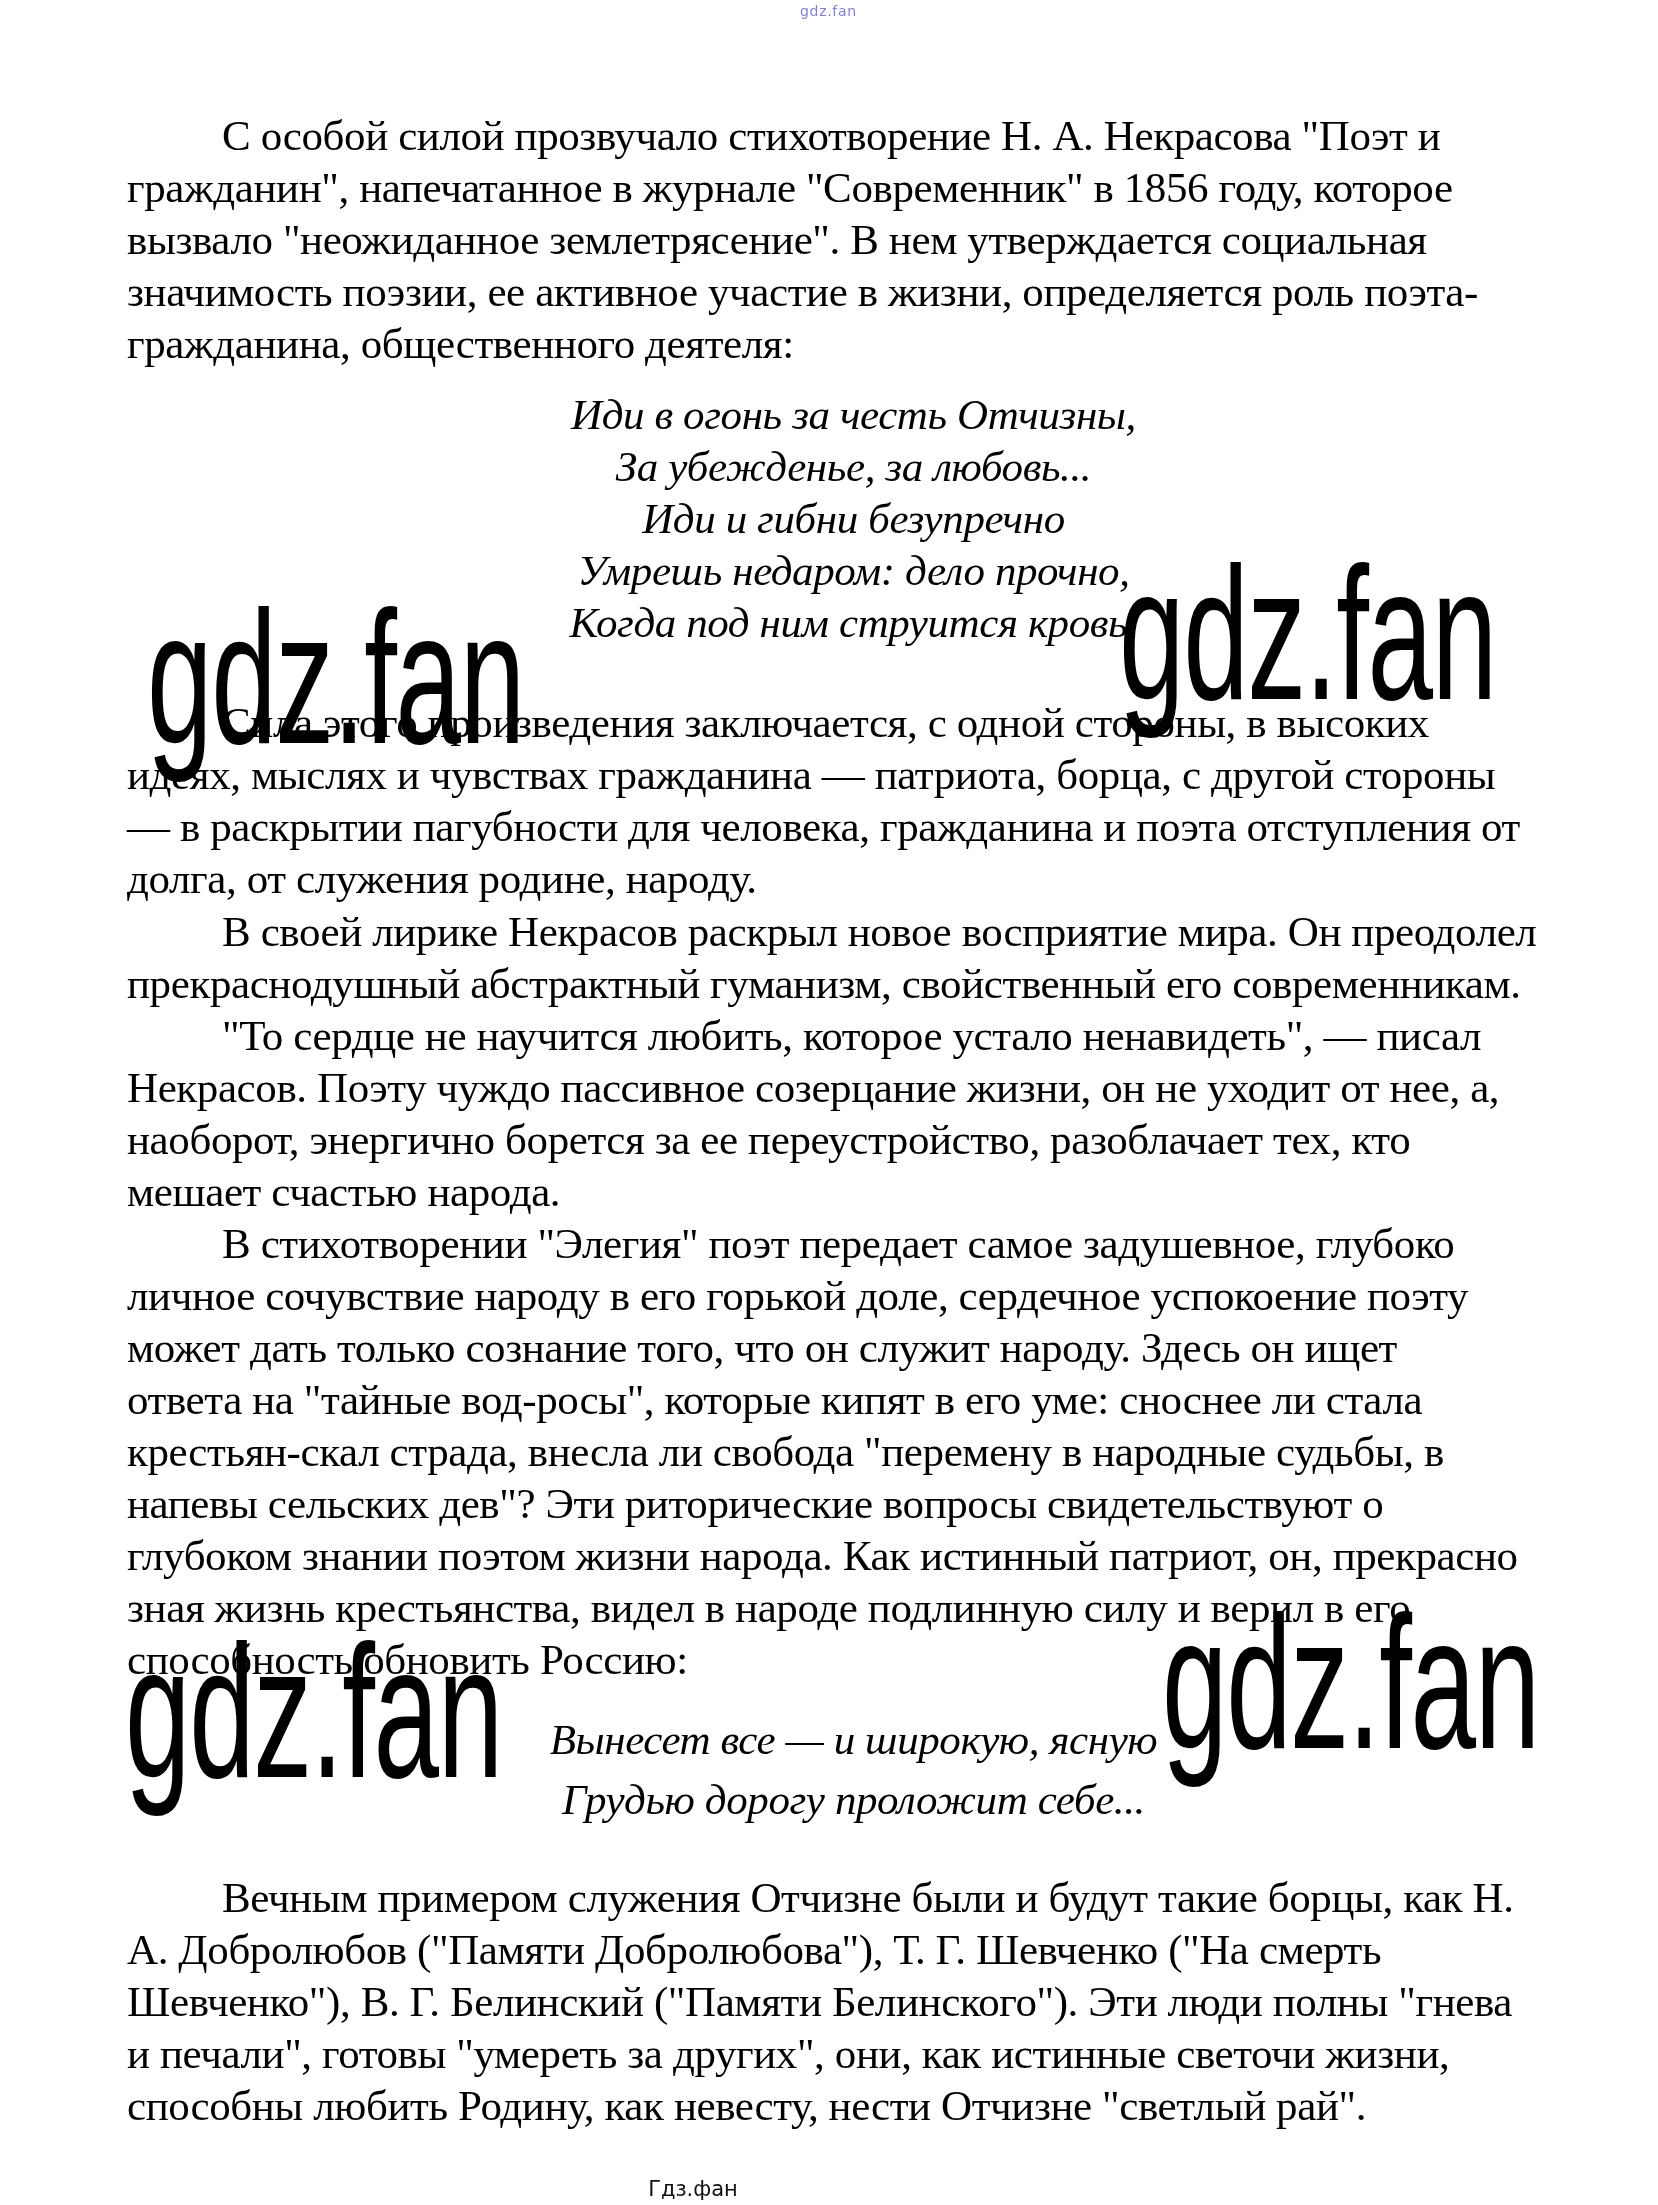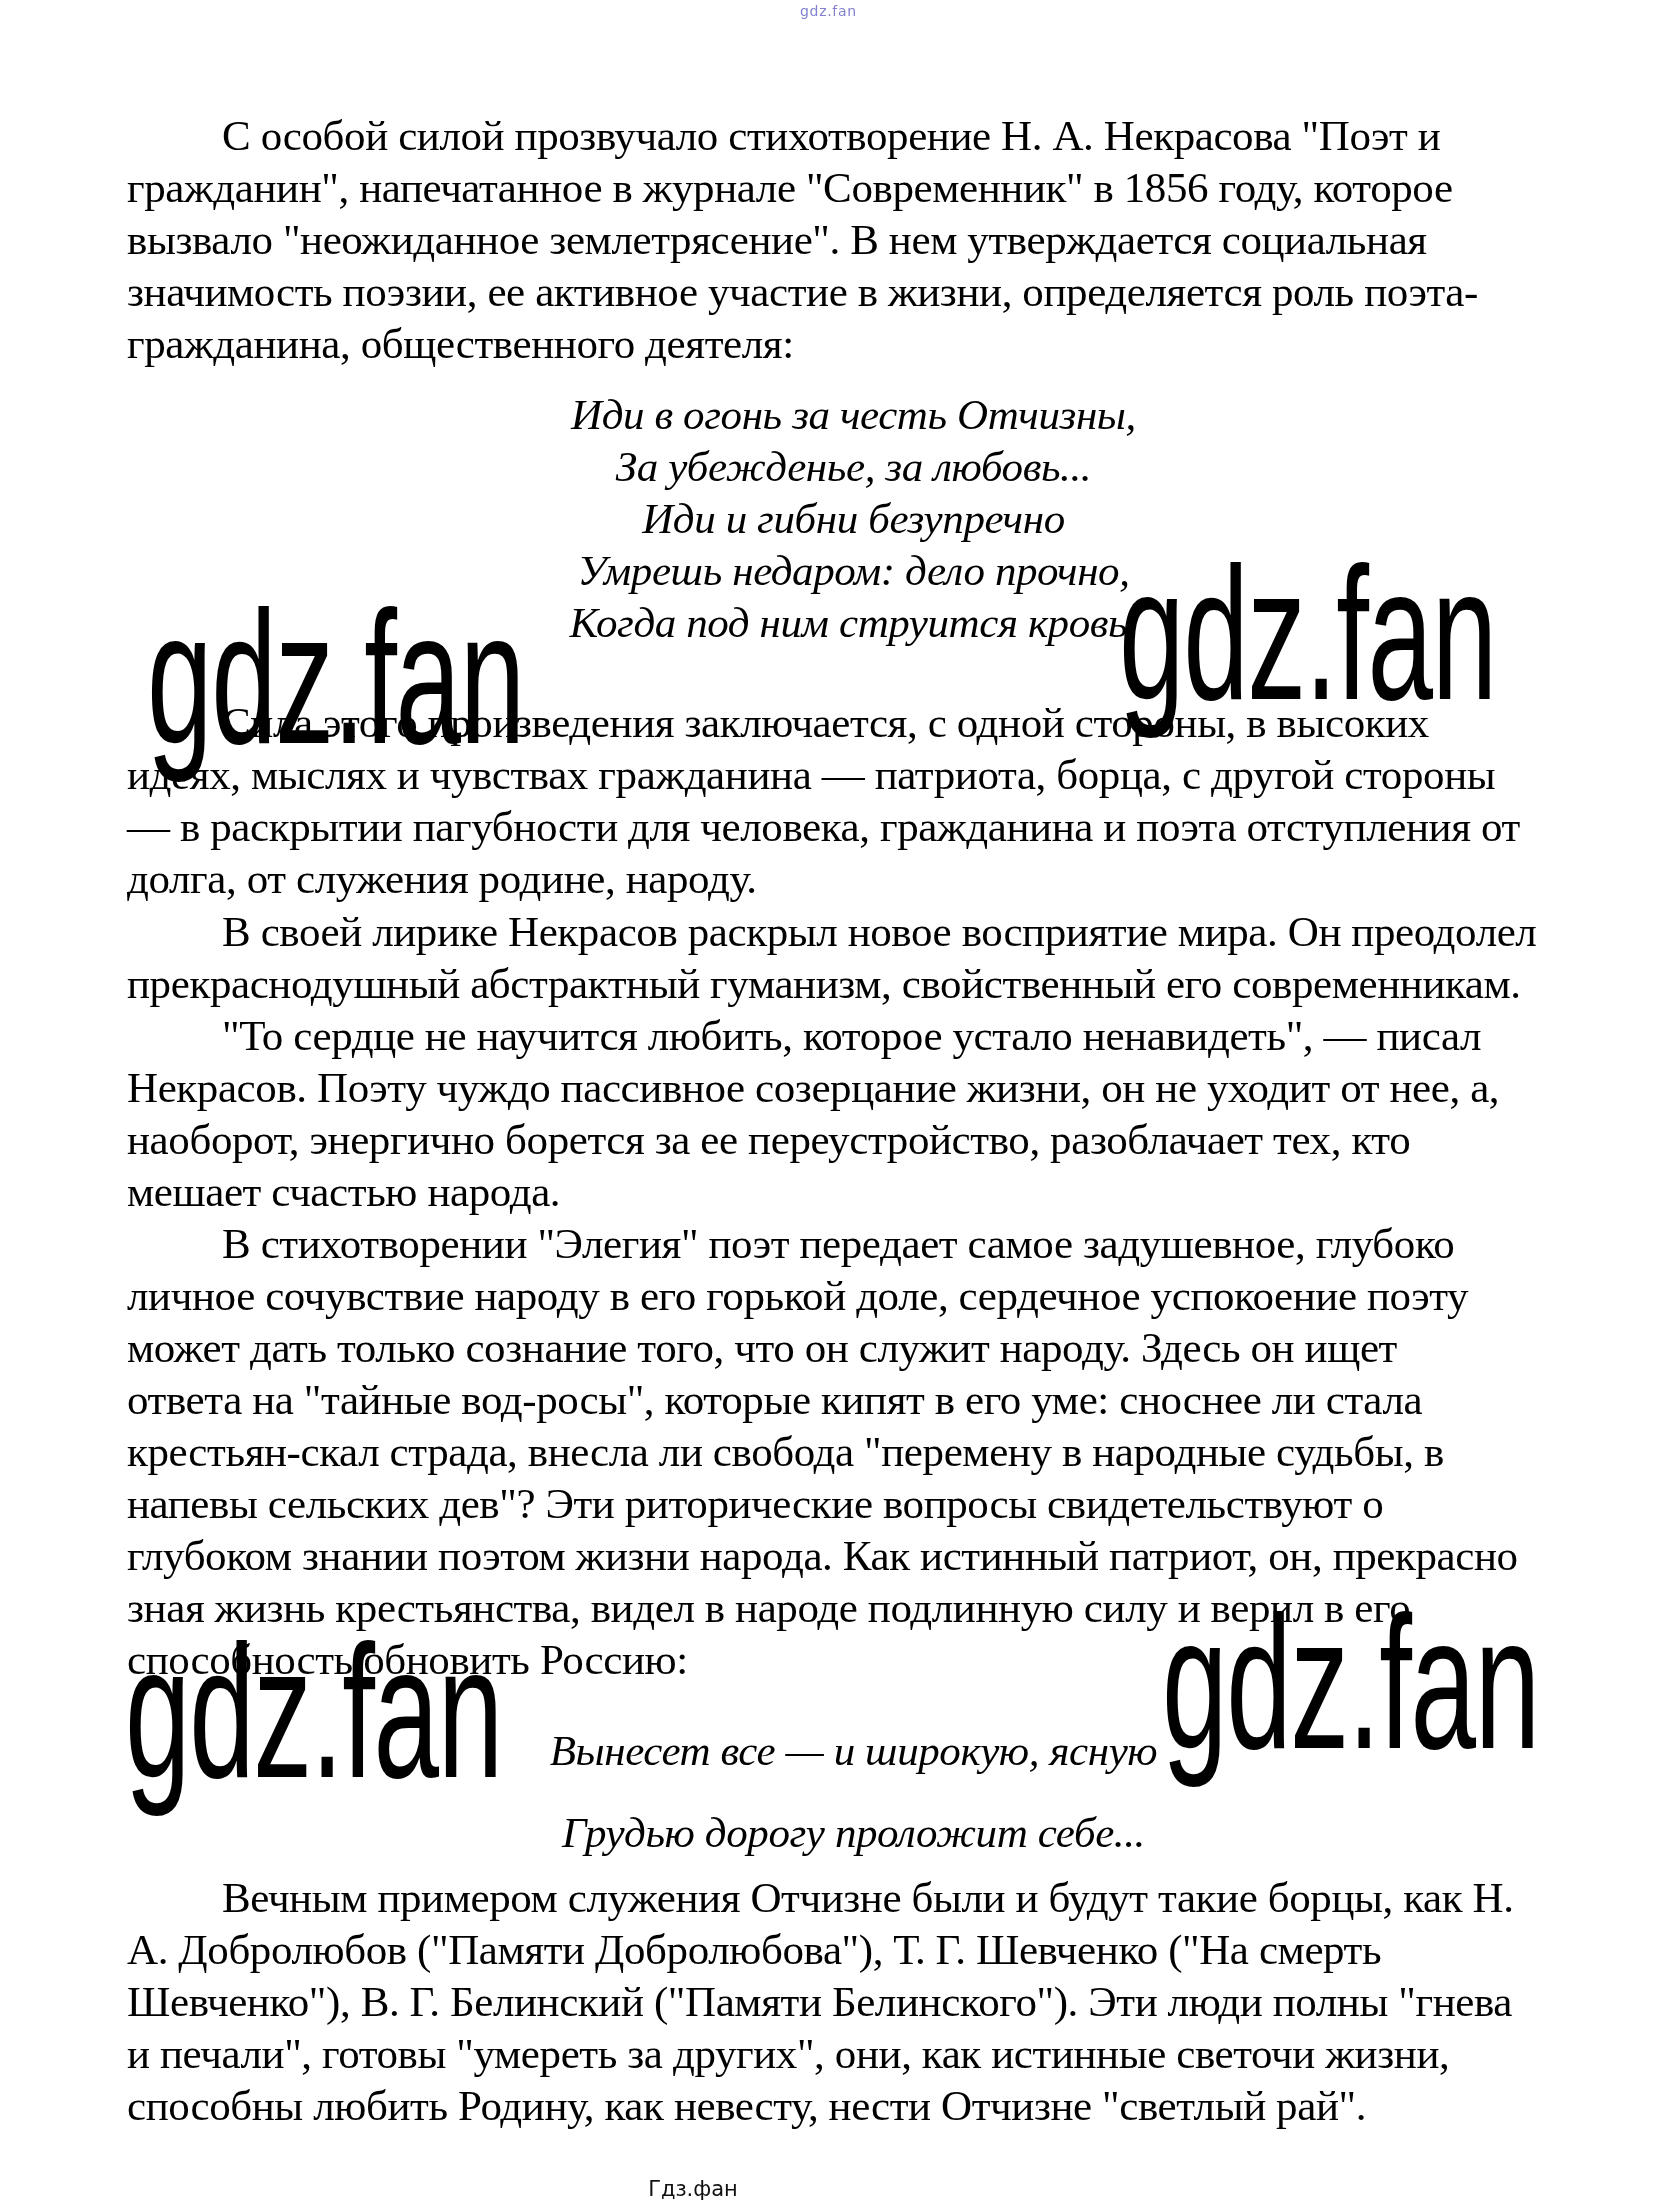--- a/index.html
+++ b/index.html
@@ -23,21 +23,21 @@
   .poem {
     position:absolute;
     left:112px; width:1483px;
     text-align:center;
     font-style:italic;
     font-size:43px; line-height:52px;
     letter-spacing:-0.4px;
     white-space:pre-line;
     z-index:2;
   }
-  .poem-2 { line-height:82px; }
+  .poem-2 { line-height:60px; }
   .wm {
     position:absolute;
     font-family:"Liberation Sans", sans-serif;
     font-size:190px; line-height:1;
     letter-spacing:-2.2px;
     transform:scaleX(0.62);
     transform-origin:top left;
     color:#000;
     z-index:1;
     white-space:nowrap;

